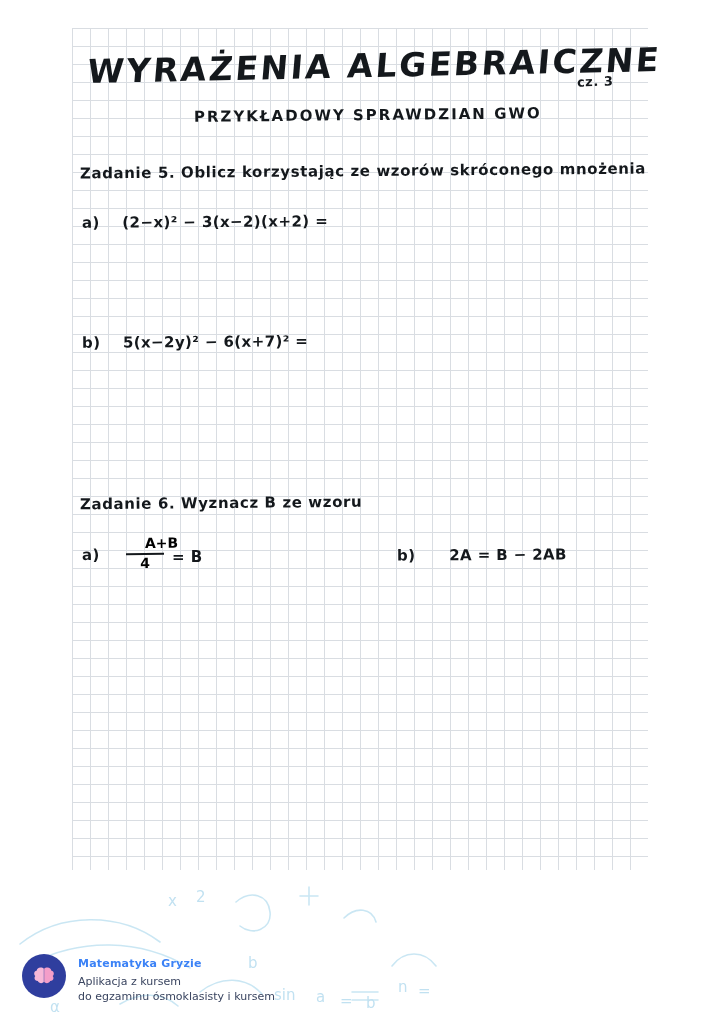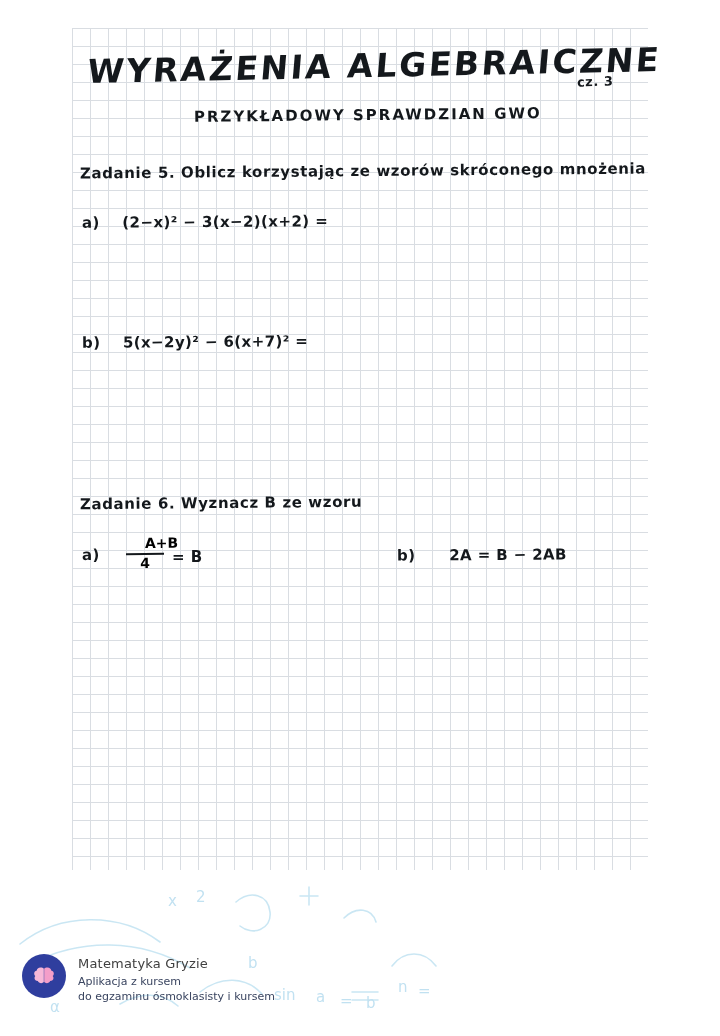--- a/index.html
+++ b/index.html
@@ -147,23 +147,23 @@
     width: 44px;
     height: 44px;
     border-radius: 50%;
     background: #2f3e9e;
     display: flex;
     align-items: center;
     justify-content: center;
     flex: 0 0 auto;
   }
   #brand-text .bt-title {
-    font-size: 13px;
-    font-weight: 400;
-    color: #404040;
+    font-size: 11px;
+    font-weight: 700;
+    color: #3b82f6;
     letter-spacing: 0.2px;
     line-height: 20px;
   }
   #brand-text .bt-sub {
     font-size: 11px;
     color: #3a4560;
     line-height: 15px;
   }
 </style>
 </head>

